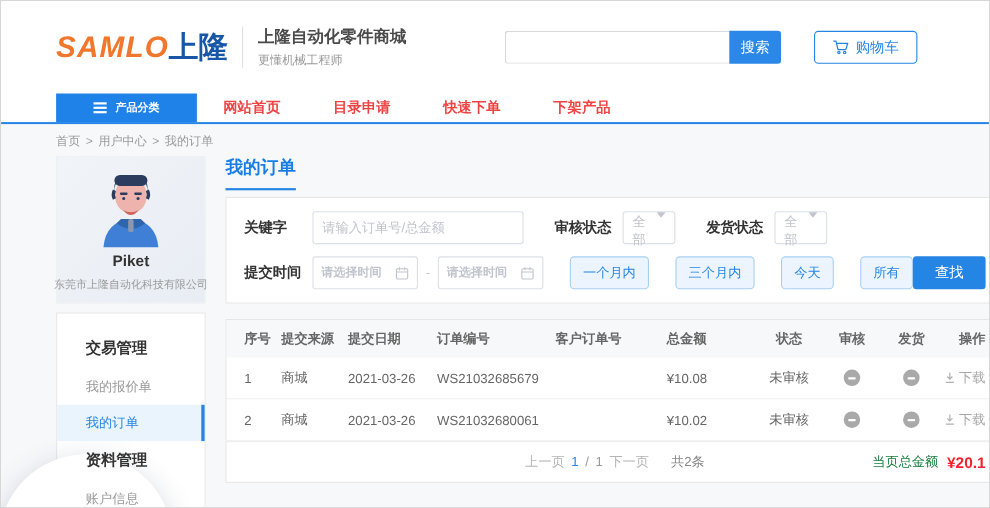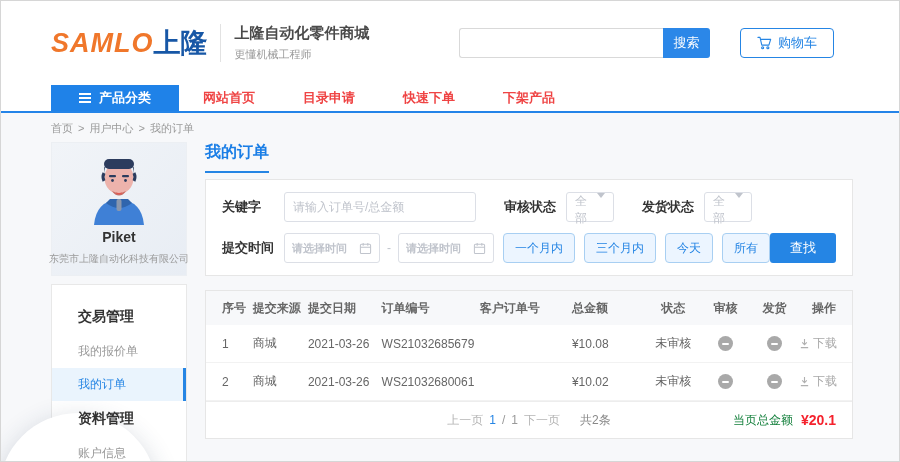--- a/index.html
+++ b/index.html
@@ -15,21 +15,21 @@
   .logo-divider { width:1px; height:38px; background:#e2e2e2; margin:0 14px 0 12px; }
   .tagline .t1 { font-size:15px; color:#4a4a4a; font-weight:bold; }
   .tagline .t2 { font-size:11px; color:#9a9a9a; margin-top:4px; }
   .search-group { display:flex; margin-left:auto;border-radius:15px; }
   .search-input { width:204px; height:30px; border:1px solid #d9d9d9; border-right:none; border-radius:3px 0 0 3px; padding:0 10px; font-size:12px; color:#333; outline:none; }
   .search-btn { width:47px; height:30px; background:#2b87e8; color:#fff; border:none; border-radius:0 3px 3px 0; font-size:13px; cursor:pointer; }
   .cart-btn { display:flex; align-items:center; gap:6px; margin-left:30px; height:30px; padding:0 16px; border:1px solid #2585e4; border-radius:4px; background:#fff; color:#2585e4; font-size:13px; cursor:pointer; }
 
   
   .nav { display:flex; align-items:stretch; height:28px; background:#fff; border-bottom:2px solid #2484e8; padding-left:50px; }
-  .catalog-btn { display:flex; align-items:center; justify-content:center; gap:8px; width:128px; background:#1f82e8; color:#fff; font-size:13px; font-weight:bold; cursor:pointer; }
+  .catalog-btn { display:flex; align-items:center; justify-content:center; gap:8px; width:128px; background:#1f82e8; color:#fff; font-size:10px; font-weight:bold; cursor:pointer; }
   .burger { display:inline-flex; flex-direction:column; gap:2.5px; }
   .burger i { display:block; width:12px; height:1.6px; background:#fff; }
   .nav-links { display:flex; align-items:center; margin-left:24px; gap:48px; }
   .nav-link { font-size:13px; font-weight:bold; color:#ef4444; cursor:pointer; }
 
   
   .content { position:relative; height:348px; background:#f7f8fa; padding:0 62px 0 50px; }
   .breadcrumb { padding:8px 0 6px; font-size:11px; color:#999; }
   .breadcrumb .sep { margin:0 5px; }
   .body-row { display:flex; align-items:flex-start; }
@@ -56,21 +56,21 @@
   .text-input { display:flex; align-items:center; width:192px; height:30px; border:1px solid #dcdfe6; border-radius:3px; background:#fff; padding:0 8px; }
   .text-input input { border:none; outline:none; width:100%; font-size:12px; color:#333; background:transparent; }
   .text-input input::placeholder { color:#c0c4cc; }
   .select-box { display:flex; align-items:flex-start; justify-content:space-between; width:48px; height:30px; border:1px solid #dcdfe6; border-radius:3px; background:#fff; padding:0 8px; cursor:pointer; }
   .select-box .sel-val { font-size:12px; color:#c0c4cc; }
   .caret { width:0; height:0; border-left:4.5px solid transparent; border-right:4.5px solid transparent; border-top:5px solid #c0c4cc; }
   .date-input { display:flex; align-items:center; justify-content:space-between; width:96px; height:30px; border:1px solid #dcdfe6; border-radius:3px; background:#fff; padding:0 7px; }
   .date-input input { border:none; outline:none; width:62px; font-size:11px; color:#333; background:transparent;font-weight:bold; }
   .date-input input::placeholder { color:#c0c4cc; }
   .range-sep { margin:0 7px; color:#c0c4cc; font-size:12px; }
-  .quick-btn { height:30px; padding:0 11px; margin-left:9px; background:#ecf5ff; border:1px solid #a8cff2; border-radius:4px; color:#2585e4; font-size:12px; cursor:pointer; white-space:nowrap; }
+  .quick-btn { height:30px; padding:0 11px; margin-left:24px; background:#ecf5ff; border:1px solid #a8cff2; border-radius:4px; color:#2585e4; font-size:12px; cursor:pointer; white-space:nowrap; }
   .find-btn { margin-left:auto; width:66px; height:30px; background:#2585e4; border:none; border-radius:3px; color:#fff; font-size:13px; cursor:pointer; }
 
   
   .table-card { margin-top:14px; background:#fff; border:1px solid #e6e6e6; }
   .t-row { display:flex; align-items:center; padding:0 16px; }
   .t-head { height:34px; background:#f7f8fa; }
   .t-head .t-cell { font-size:12px; color:#666; font-weight:bold; }
   .t-body-row { height:38px; border-bottom:1px solid #f2f2f2; }
   .t-body-row:last-of-type { border-bottom:none; }
   .t-cell { font-size:12px; color:#666; }

